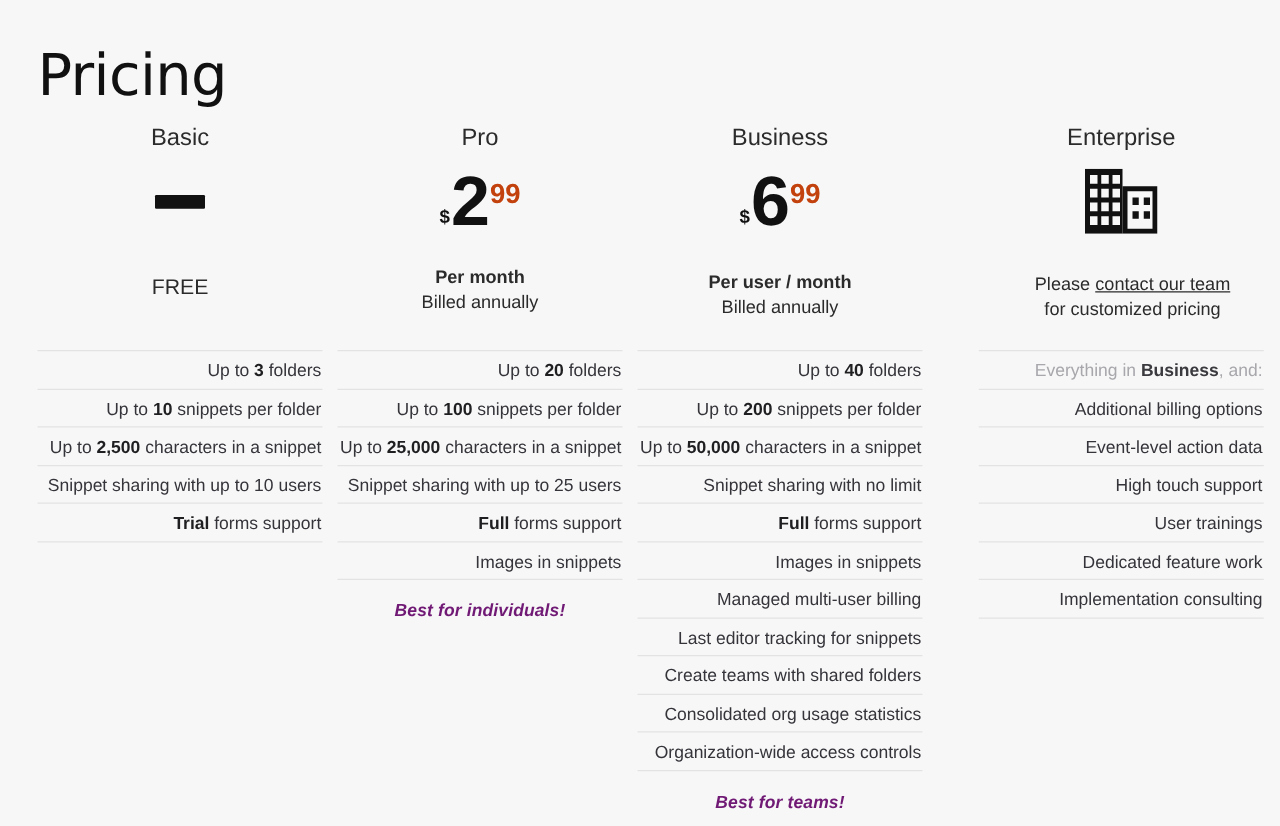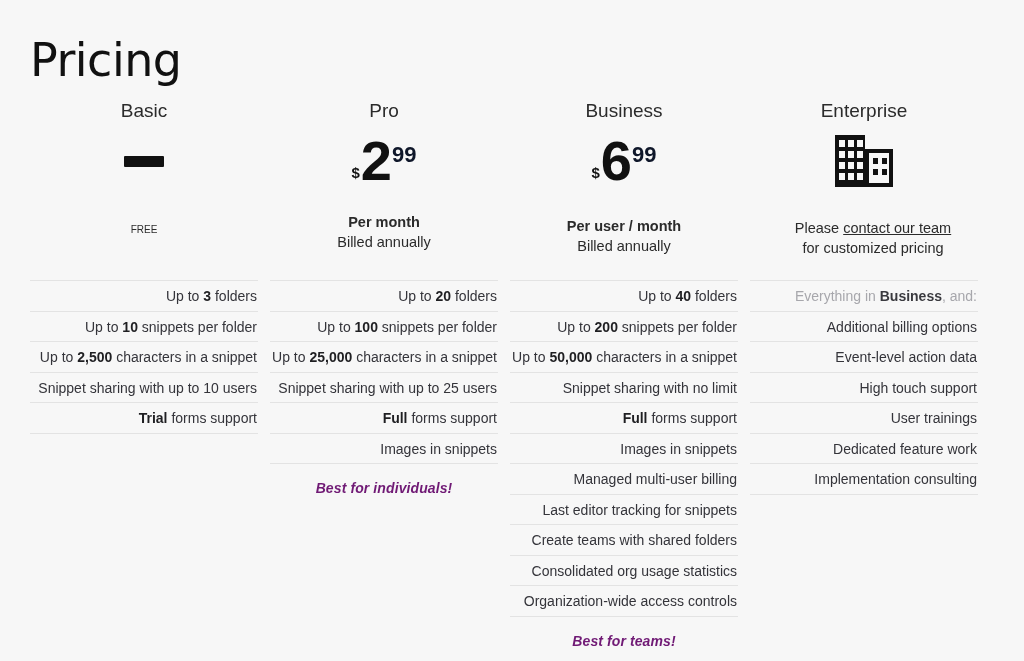--- a/index.html
+++ b/index.html
@@ -42,21 +42,21 @@
     width: 950px;
     display: flex;
     align-items: flex-start;
   }
   .plan {
     width: 228px;
     margin-right: 12px;
     display: flex;
     flex-direction: column;
   }
-  .plan:last-child { margin-right: 0; }
+  .plan:last-child { margin-right: 0; margin-left: 33px; }
 
   
   .plan-head {
     height: 182px;
     display: flex;
     flex-direction: column;
     align-items: center;
     text-align: center;
   }
   .plan-name {
@@ -91,21 +91,21 @@
   .price .amount {
     font-size: 56px;
     font-weight: 700;
     color: #111;
     letter-spacing: -1px;
     line-height: 1;
   }
   .price .cents {
     font-size: 22px;
     font-weight: 700;
-    color: #0f172a;
+    color: #c2410c;
     position: relative;
     top: -18px;
     margin-left: 1px;
   }
 
   .free-dash {
     width: 40px;
     height: 11px;
     background: #111;
     border-radius: 1px;
@@ -114,21 +114,21 @@
   .building-icon {
     display: block;
   }
 
   .plan-sub {
     font-size: 14.5px;
     line-height: 20px;
     color: #2b2b2b;
   }
   .plan-sub.bold { font-weight: 700; }
-  .plan-sub.free-label { font-size: 10px; }
+  .plan-sub.free-label { font-size: 17px; }
 
   .contact-line {
     font-size: 14.5px;
     line-height: 20px;
     color: #2b2b2b;
     padding-left: 18px;
   }
   .contact-link {
     color: #2b2b2b;
     text-decoration: underline;

